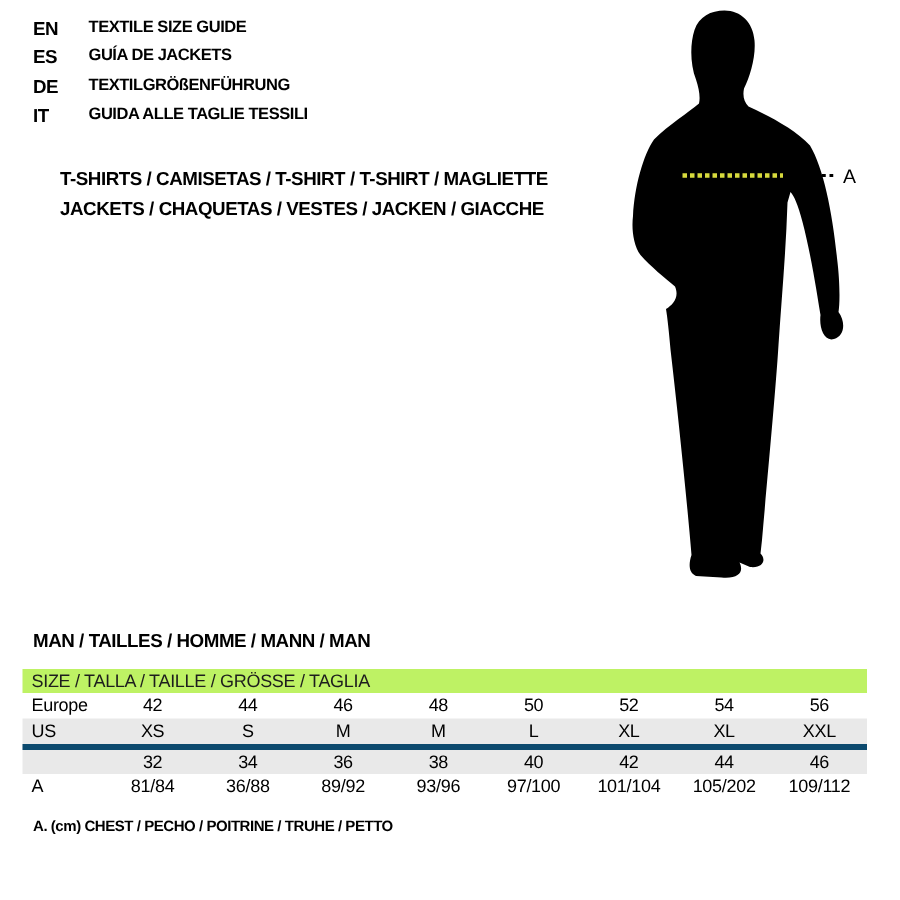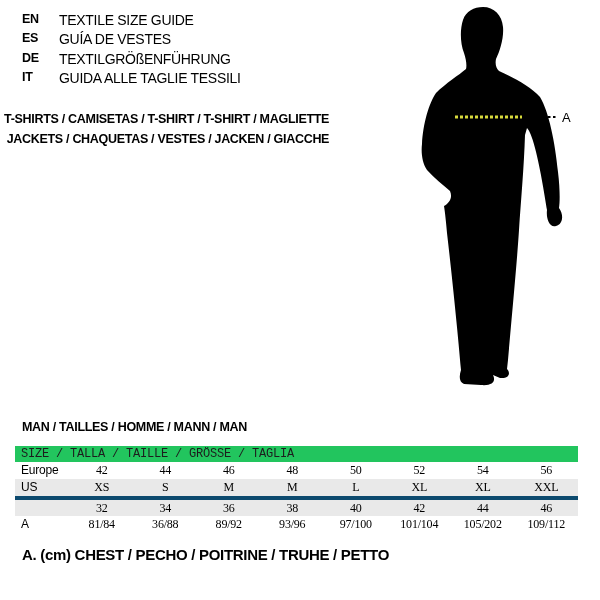--- a/index.html
+++ b/index.html
@@ -3,62 +3,62 @@
 <meta charset="utf-8">
 <style>
   html,body{margin:0;padding:0;background:#fff;}
   .page{position:relative;width:600px;height:600px;background:#ffffff;overflow:hidden;
         font-family:"Liberation Sans",sans-serif;color:#000;}
 
   
   .lang-list{position:absolute;left:22px;top:12px;}
   .lang-row{display:flex;height:19.4px;}
   .lang-code{width:37px;font-weight:bold;font-size:12.5px;letter-spacing:-0.3px;}
-  .lang-label{font-weight:normal;font-size:14px;letter-spacing:-0.3px;white-space:nowrap;}
+  .lang-label{font-weight:bold;font-size:11px;letter-spacing:-0.3px;white-space:nowrap;}
 
   
-  .categories{position:absolute;left:4px;top:110px;text-align:right;}
+  .categories{position:absolute;left:40px;top:110px;}
   .cat-line{font-weight:bold;font-size:12.5px;letter-spacing:-0.3px;line-height:19.5px;white-space:nowrap;}
 
   
   .figure{position:absolute;left:408px;top:4px;width:170px;height:392px;}
   .figure svg{display:block;}
   .measure-a{font-family:"Liberation Sans",sans-serif;font-size:13px;}
 
   
   .section-title{position:absolute;left:22px;top:420px;font-weight:bold;
                  font-size:12.5px;letter-spacing:-0.3px;white-space:nowrap;}
 
   
   .size-table{position:absolute;left:15px;top:446px;width:563px;font-size:12px;letter-spacing:-0.2px;}
-  .thead{height:16px;line-height:16px;background:#22c55e;color:#1d1d1d;padding-left:6px;
-         font-size:12px;white-space:nowrap;font-family:Liberation Mono, monospace;}
+  .thead{height:16px;line-height:16px;background:#bef264;color:#1d1d1d;padding-left:6px;
+         font-size:12px;white-space:nowrap;}
   .trow{display:flex;height:17px;line-height:17px;}
   .trow.stripe{background:#e9e9e9;}
   .trow.stripe2{background:#e9e9e9;border-top:4px solid #0c4a6e;height:16px;line-height:16px;}
   .tlabel{width:55px;padding-left:6px;box-sizing:border-box;}
-  .tcell{flex:1;text-align:center;font-family:Liberation Serif, serif;}
+  .tcell{flex:1;text-align:center;}
 
   
   .footnote{position:absolute;left:22px;top:546px;font-weight:bold;
-            font-size:15px;letter-spacing:-0.3px;white-space:nowrap;}
+            font-size:10px;letter-spacing:-0.3px;white-space:nowrap;}
 </style>
 </head>
 <body>
 
 <div class="page">
 
   <div class="lang-list">
     <div class="lang-row">
       <span class="lang-code">EN</span>
       <span class="lang-label">TEXTILE SIZE GUIDE</span>
     </div>
     <div class="lang-row">
       <span class="lang-code">ES</span>
-      <span class="lang-label">GUÍA DE VESTES</span>
+      <span class="lang-label">GUÍA DE JACKETS</span>
     </div>
     <div class="lang-row">
       <span class="lang-code">DE</span>
       <span class="lang-label">TEXTILGRÖßENFÜHRUNG</span>
     </div>
     <div class="lang-row">
       <span class="lang-code">IT</span>
       <span class="lang-label">GUIDA ALLE TAGLIE TESSILI</span>
     </div>
   </div>

